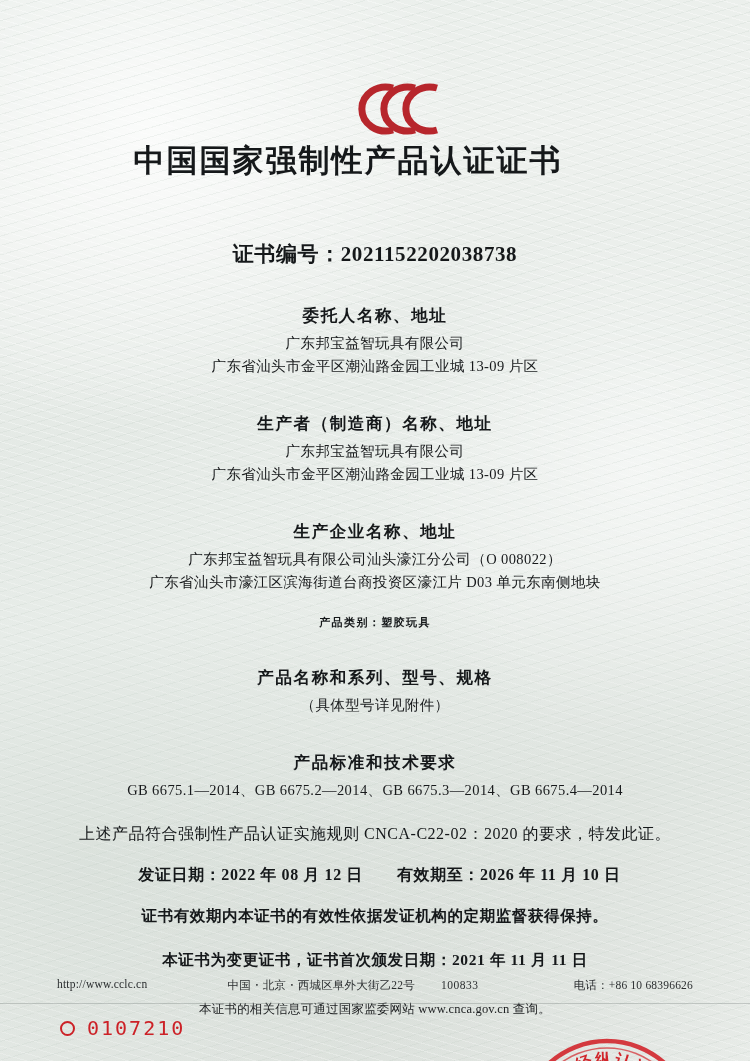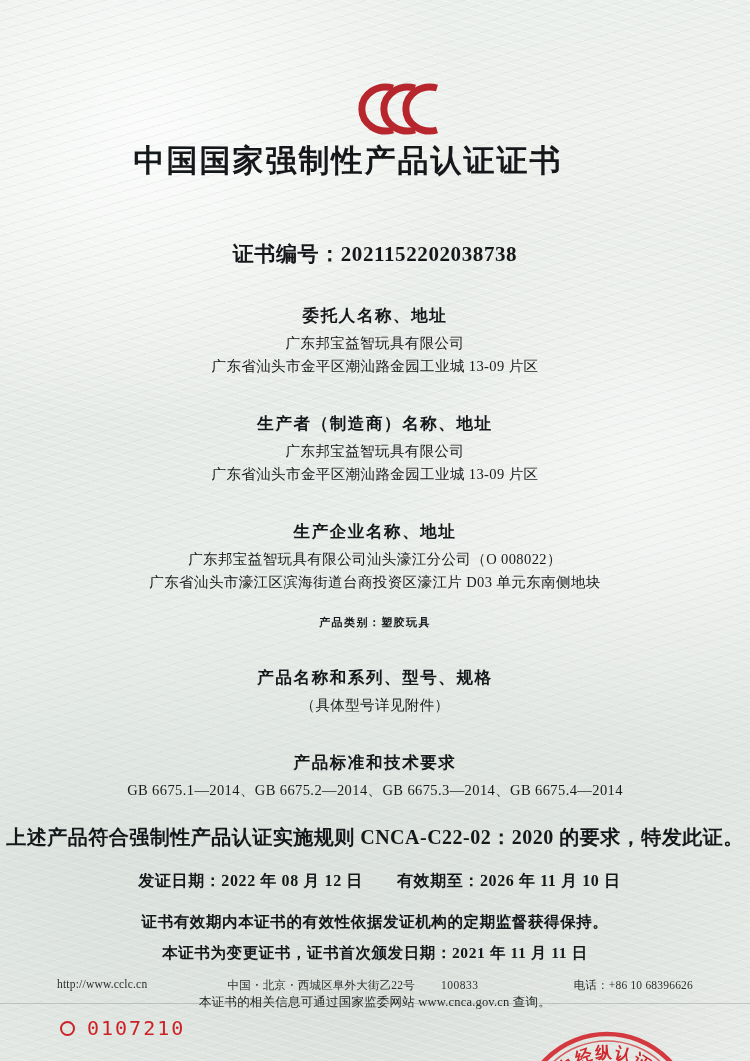--- a/index.html
+++ b/index.html
@@ -93,22 +93,22 @@
   .value.tight { margin-top: 4px; }
   .inline-block { text-align: center; margin-top: 20px; }
   .inline-row {
     font-size: 11px;
     font-weight: bold;
     letter-spacing: 1.4px;
     color: #15181a;
   }
   .note-strong {
     text-align: center;
-    font-size: 20px;
-    font-weight: bold;
+    font-size: 16px;
+    font-weight: normal;
     letter-spacing: 0.5px;
     margin-top: 24px;
     color: #15181a;
   }
   .dates {
     text-align: center;
     font-size: 16px;
     font-weight: bold;
     margin-top: 20px;
     letter-spacing: 0.6px;
@@ -117,21 +117,21 @@
   }
   .dates .gap { display: inline-block; width: 34px; }
   .validity {
     text-align: center;
     font-size: 15.5px;
     font-weight: bold;
     margin-top: 20px;
     letter-spacing: 0.6px;
     color: #15181a;
   }
-  .validity.second { margin-top: 10px; }
+  .validity.second { margin-top: 23px; }
   .small-note {
     text-align: center;
     font-size: 12.5px;
     margin-top: 30px;
     color: #1b1d1f;
     letter-spacing: 0.2px;
   }
   .small-note.second { margin-top: 5px; }
 
   

